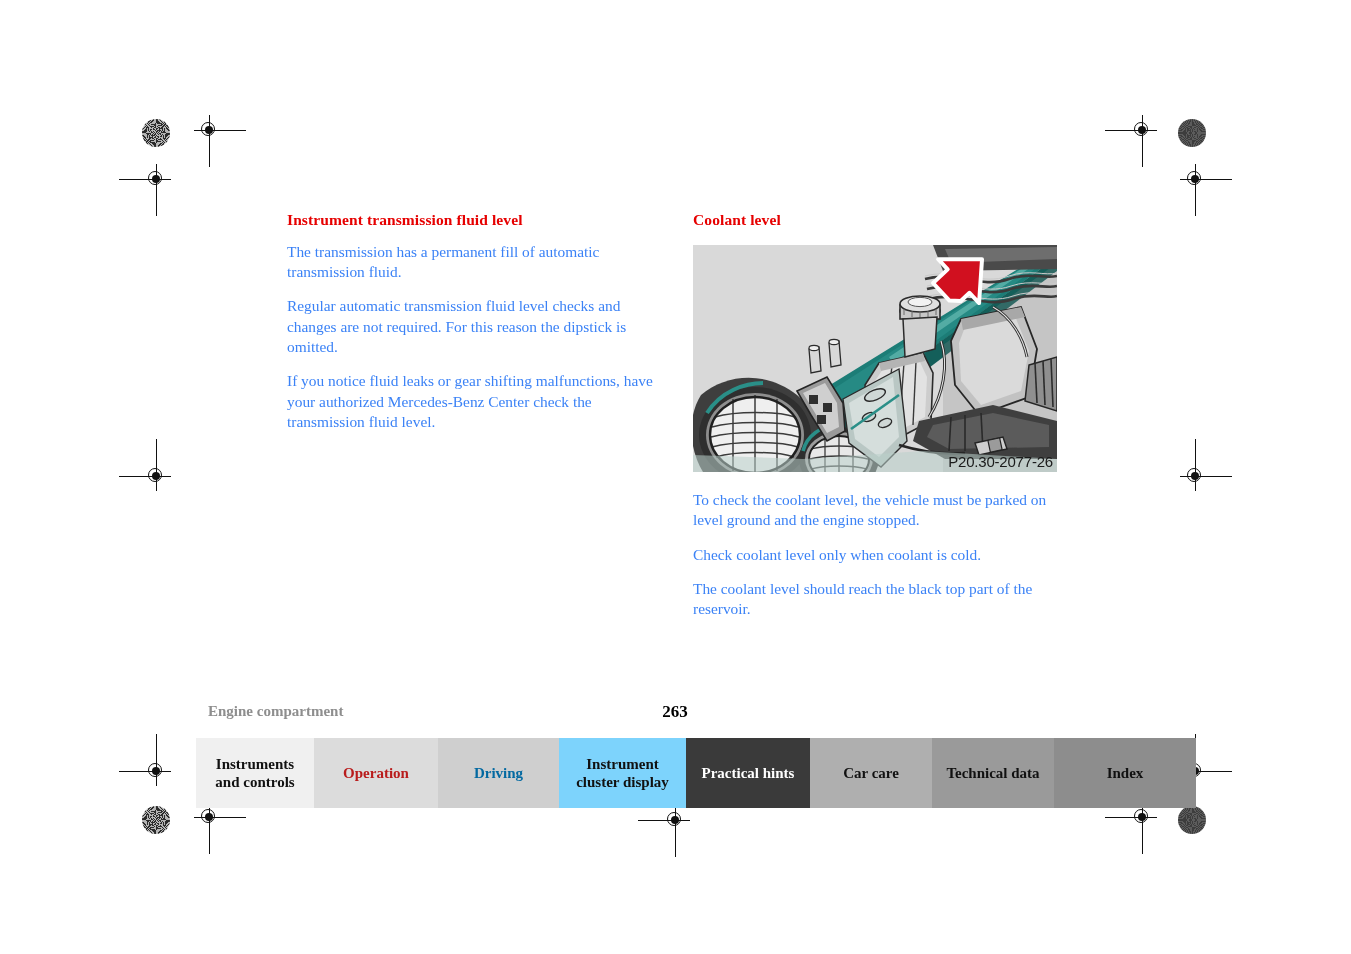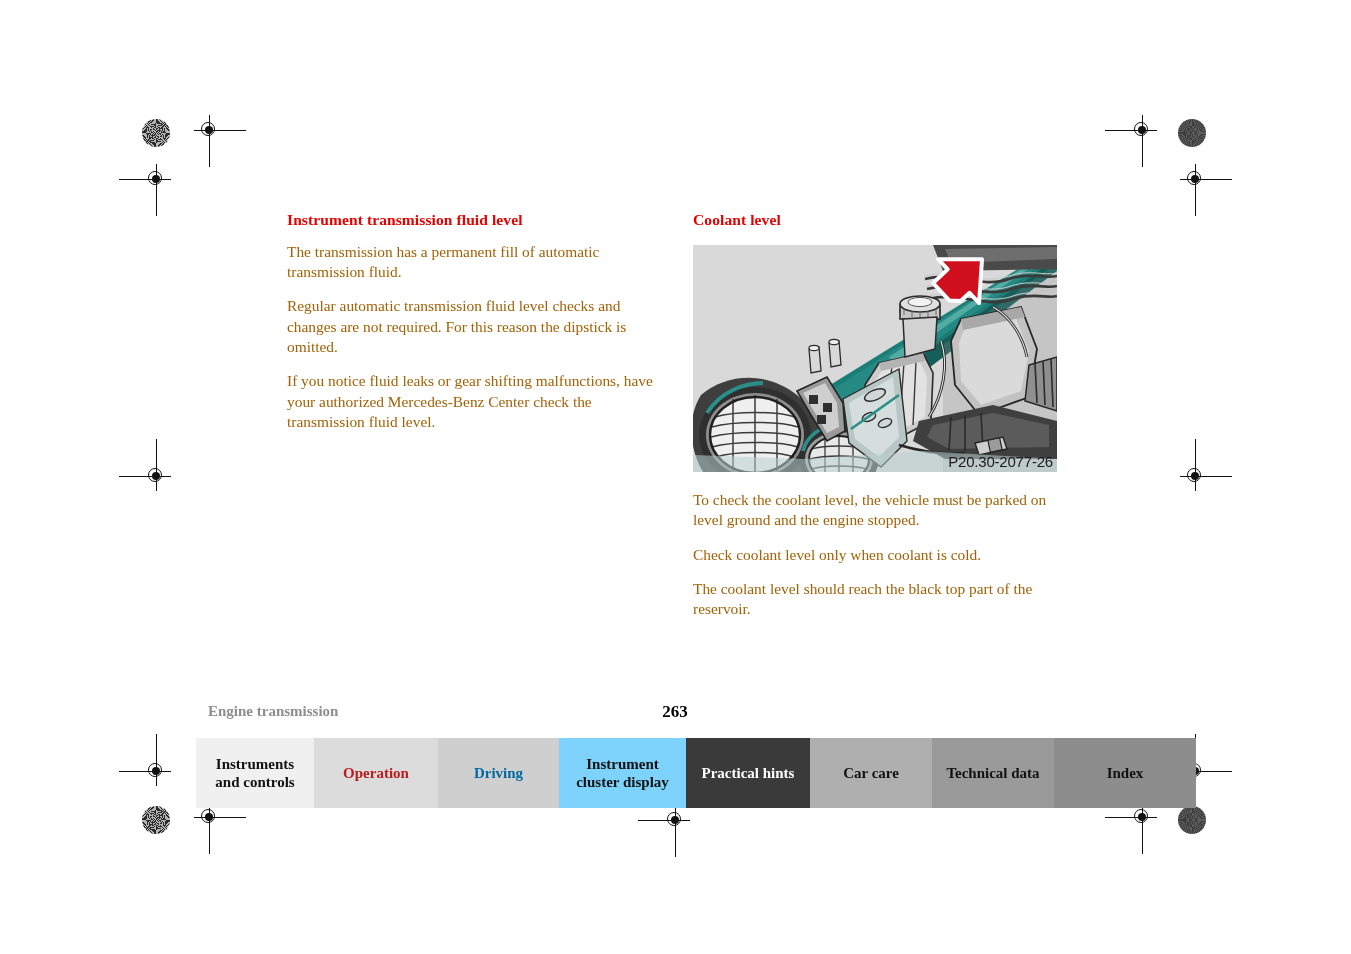--- a/index.html
+++ b/index.html
@@ -90,21 +90,21 @@
     font-size: 15.5px;
     line-height: 1.15;
     margin: 0 0 13px 0;
     letter-spacing: 0.1px;
   }
   p.body {
     margin: 0 0 14px 0;
     font-family: "Liberation Serif", serif;
     font-size: 15.4px;
     line-height: 1.32;
-    color: #a16207;
+    color: #3b82f6;
   }
   p.body:last-child { margin-bottom: 0; }
 
   
   .figure {
     position: absolute;
     left: 693px;
     top: 245px;
     width: 364px;
     height: 227px;
@@ -426,21 +426,21 @@
     </svg>
     <span class="fig-code">P20.30-2077-26</span>
   </div>
 
   <div class="col" style="left:693px; top:490px; width:366px;">
     <p class="body">To check the coolant level, the vehicle must be parked on level ground and the engine stopped.</p>
     <p class="body">Check coolant level only when coolant is cold.</p>
     <p class="body">The coolant level should reach the black top part of the reservoir.</p>
   </div>
 
-  <div class="running-head">Engine transmission</div>
+  <div class="running-head">Engine compartment</div>
   <div class="page-number">263</div>
 
   <div class="tabbar">
     <div class="tab" style="background: rgb(240, 240, 240); color: rgb(17, 17, 17); width: 118px;">
         <span>Instruments and controls</span>
       </div>
     <div class="tab" style="background: rgb(220, 220, 220); color: #b91c1c; width: 124px;">
         <span>Operation</span>
       </div>
     <div class="tab" style="background: rgb(207, 207, 207); color: #0369a1; width: 121px;">

